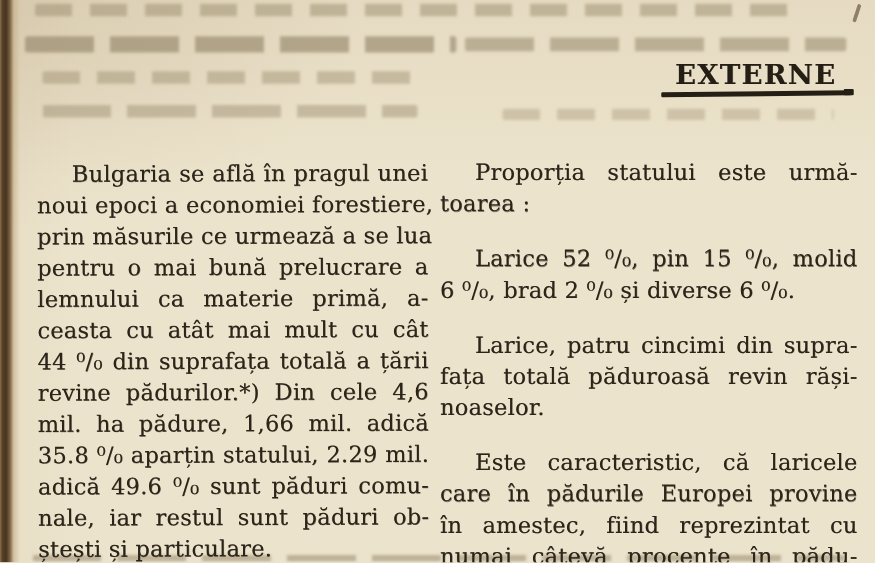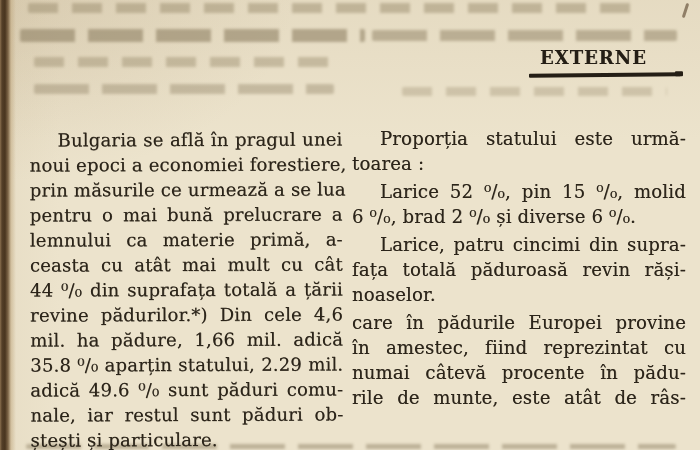--- a/index.html
+++ b/index.html
@@ -36,36 +36,36 @@
   .g5 { left: 34px;  top: 84px;  width: 300px; height: 10px; opacity: .40; }
   .g6 { left: 402px; top: 87px;  width: 265px; height: 9px;  opacity: .35; }
   .g7 { left: 26px;  top: 444px; width: 650px; height: 5px;  opacity: .50; }
   .stray-slash {
     position: absolute; left: 684px; top: 3px; width: 3px; height: 15px;
     background: #7a6850; transform: rotate(18deg); border-radius: 2px; opacity: .8;
   }
   
   .section-header {
     position: absolute; left: 540px; top: 47px;
-    font-size: 18px; font-weight: bold; letter-spacing: 1px;
+    font-size: 22px; font-weight: bold; letter-spacing: 1px;
     color: #241e15; text-shadow: 0.3px 0.3px 0 rgba(36,30,21,0.5);
   }
   .header-underline {
     position: absolute; left: 529px; top: 73px; width: 152px; height: 3.5px;
     background: #241e15; transform: rotate(-0.6deg); border-radius: 1px;
   }
   .header-underline::after {
     content: ""; position: absolute; right: -2px; top: -1px;
     width: 8px; height: 5px; background: #241e15; border-radius: 1px;
   }
   
   .col { position: absolute; color: #2b2419; }
   .col-left  { left: 30px;  top: 127px; width: 313px; transform: rotate(-0.2deg); }
   .col-right { left: 352px; top: 126px; width: 334px; }
-  .para + .para { margin-top: 3px; }
+  .para + .para { margin-top: 19px; }
   .line {
     height: 25px; line-height: 25px; font-size: 18px;
     letter-spacing: 0.2px;
     text-align: justify; text-align-last: justify;
     text-shadow: 0.3px 0.3px 0 rgba(43,36,27,0.55);
     white-space: nowrap; overflow: visible;
   }
   .line.indent { text-indent: 28px; }
   .line.end { text-align-last: left; }
 </style>
@@ -114,20 +114,21 @@
     <div class="para">
       <div class="line indent">Larice 52 ⁰/₀, pin 15 ⁰/₀, molid</div>
       <div class="line end">6 ⁰/₀, brad 2 ⁰/₀ și diverse 6 ⁰/₀.</div>
     </div>
     <div class="para">
       <div class="line indent">Larice, patru cincimi din supra-</div>
       <div class="line">fața totală păduroasă revin răși-</div>
       <div class="line end">noaselor.</div>
     </div>
     <div class="para">
+      <div class="line indent">Este caracteristic, că laricele</div>
       <div class="line">care în pădurile Europei provine</div>
       <div class="line">în amestec, fiind reprezintat cu</div>
       <div class="line">numai câtevă procente în pădu-</div>
       <div class="line">rile de munte, este atât de râs-</div>
     </div>
   </div>
 
 </div>
 
 </body></html>

